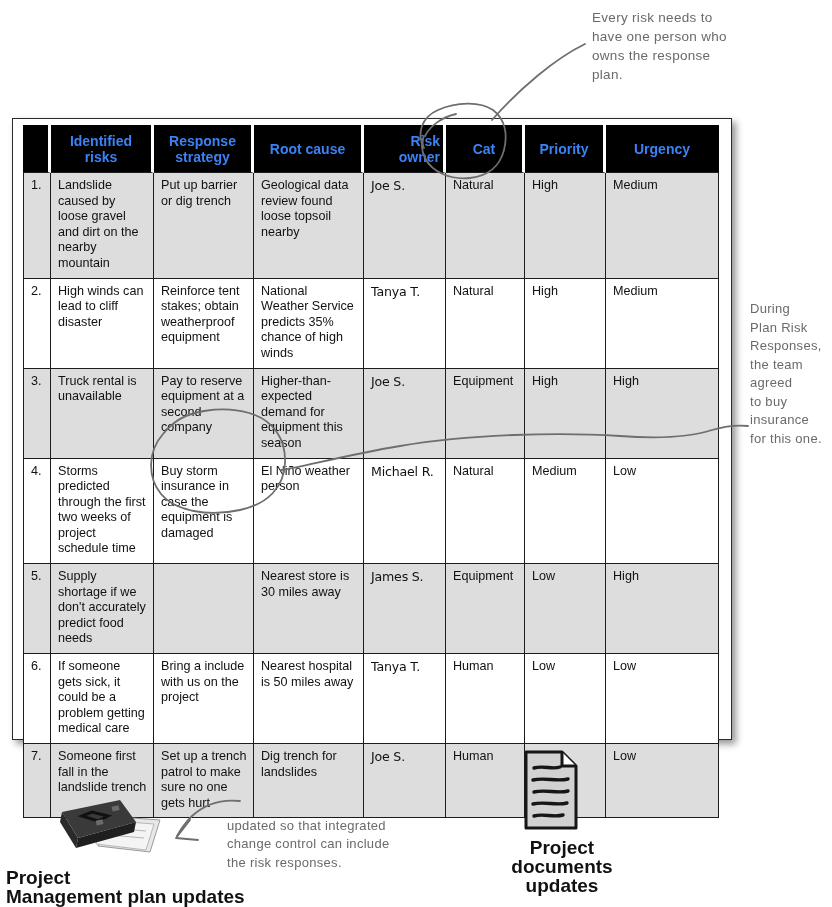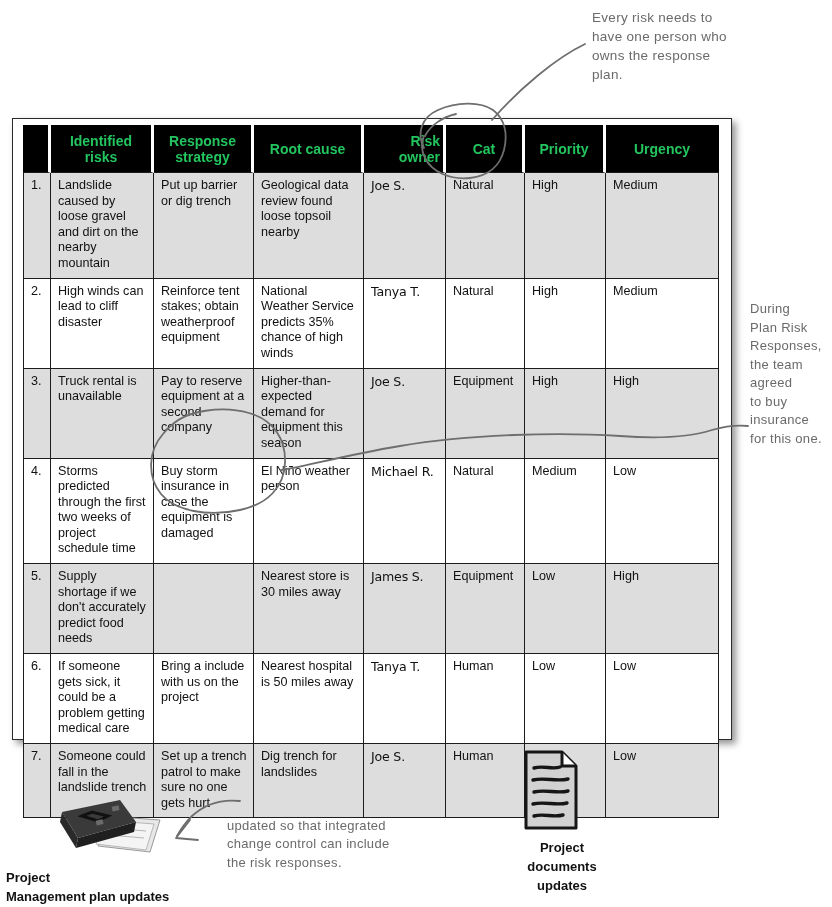--- a/index.html
+++ b/index.html
@@ -65,21 +65,21 @@
     font-weight: 400;
     overflow: hidden;
   }
   #risk-table td:first-child,
   #risk-table th:first-child {
     border-left: 1.6px solid #1c1c1c;
   }
   
   #risk-table thead th {
     background: #000000;
-    color: #22c55e;
+    color: #3b82f6;
     font-weight: bold;
     font-size: 14px;
     line-height: 16px;
     text-align: center;
     vertical-align: middle;
     height: 48px;
     padding: 4px 3px;
     border-right: 3px solid #ffffff;
     border-bottom: 1.6px solid #1c1c1c;
     border-left: none;
@@ -126,21 +126,21 @@
     stroke-width: 1.8;
     stroke-linecap: round;
     stroke-linejoin: round;
   }
 
   
   .artwork-label {
     position: absolute;
     font-family: "Liberation Sans", sans-serif;
     font-weight: bold;
-    font-size: 13px;
+    font-size: 19px;
     line-height: 19px;
     color: #111;
     white-space: pre-line;
   }
   #binder-art {
     position: absolute;
     left: 52px;
     top: 790px;
     width: 120px;
     height: 72px;
@@ -258,21 +258,21 @@
           <td>If someone gets sick, it could be a problem getting medical care</td>
           <td>Bring a include with us on the project</td>
           <td>Nearest hospital is 50 miles away</td>
           <td class="owner">Tanya T.</td>
           <td>Human</td>
           <td>Low</td>
           <td>Low</td>
         </tr>
         <tr class="shaded">
           <td class="num">7.</td>
-          <td>Someone could fall in the landslide trench</td>
+          <td>Someone first fall in the landslide trench</td>
           <td>Set up a trench patrol to make sure no one gets hurt</td>
           <td>Dig trench for landslides</td>
           <td class="owner">Joe S.</td>
           <td>Human</td>
           <td>Low</td>
           <td>Low</td>
         </tr>
       </tbody>
   </table>
 </div>

